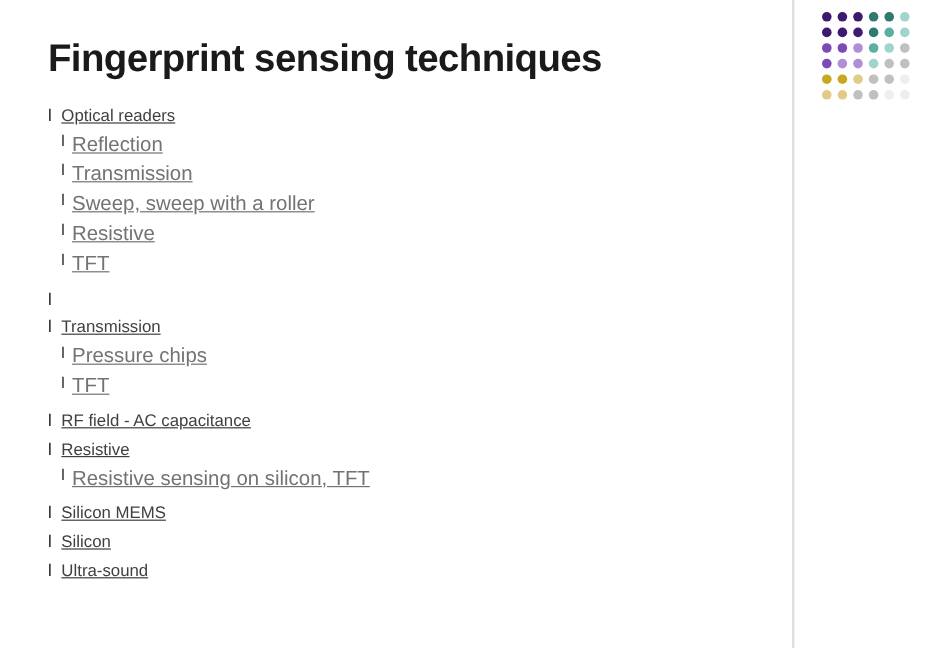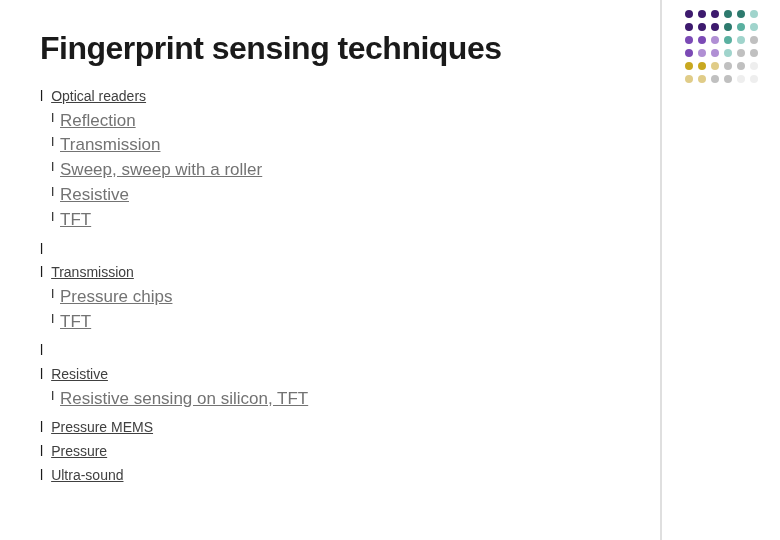--- a/index.html
+++ b/index.html
@@ -219,46 +219,49 @@
             <li>
               <span class="bullet">l</span>
               <span class="sub-label">TFT</span>
             </li>
           </ul>
         </div>
       </li>
 
       <li>
         <span class="bullet">l</span>
+        <div class="item-content">
+          <span class="item-label">RF field - AC capacitance</span>
+        </div>
       </li>
 
       <li>
         <span class="bullet">l</span>
         <div class="item-content">
           <span class="item-label">Resistive</span>
           <ul class="sub-list">
             <li>
               <span class="bullet">l</span>
               <span class="sub-label">Resistive sensing on silicon, TFT</span>
             </li>
           </ul>
         </div>
       </li>
 
       <li>
         <span class="bullet">l</span>
         <div class="item-content">
-          <span class="item-label">Pressure MEMS</span>
-        </div>
-      </li>
-
-      <li>
-        <span class="bullet">l</span>
-        <div class="item-content">
-          <span class="item-label">Pressure</span>
+          <span class="item-label">Silicon MEMS</span>
+        </div>
+      </li>
+
+      <li>
+        <span class="bullet">l</span>
+        <div class="item-content">
+          <span class="item-label">Silicon</span>
         </div>
       </li>
 
       <li>
         <span class="bullet">l</span>
         <div class="item-content">
           <span class="item-label">Ultra-sound</span>
         </div>
       </li>
 

